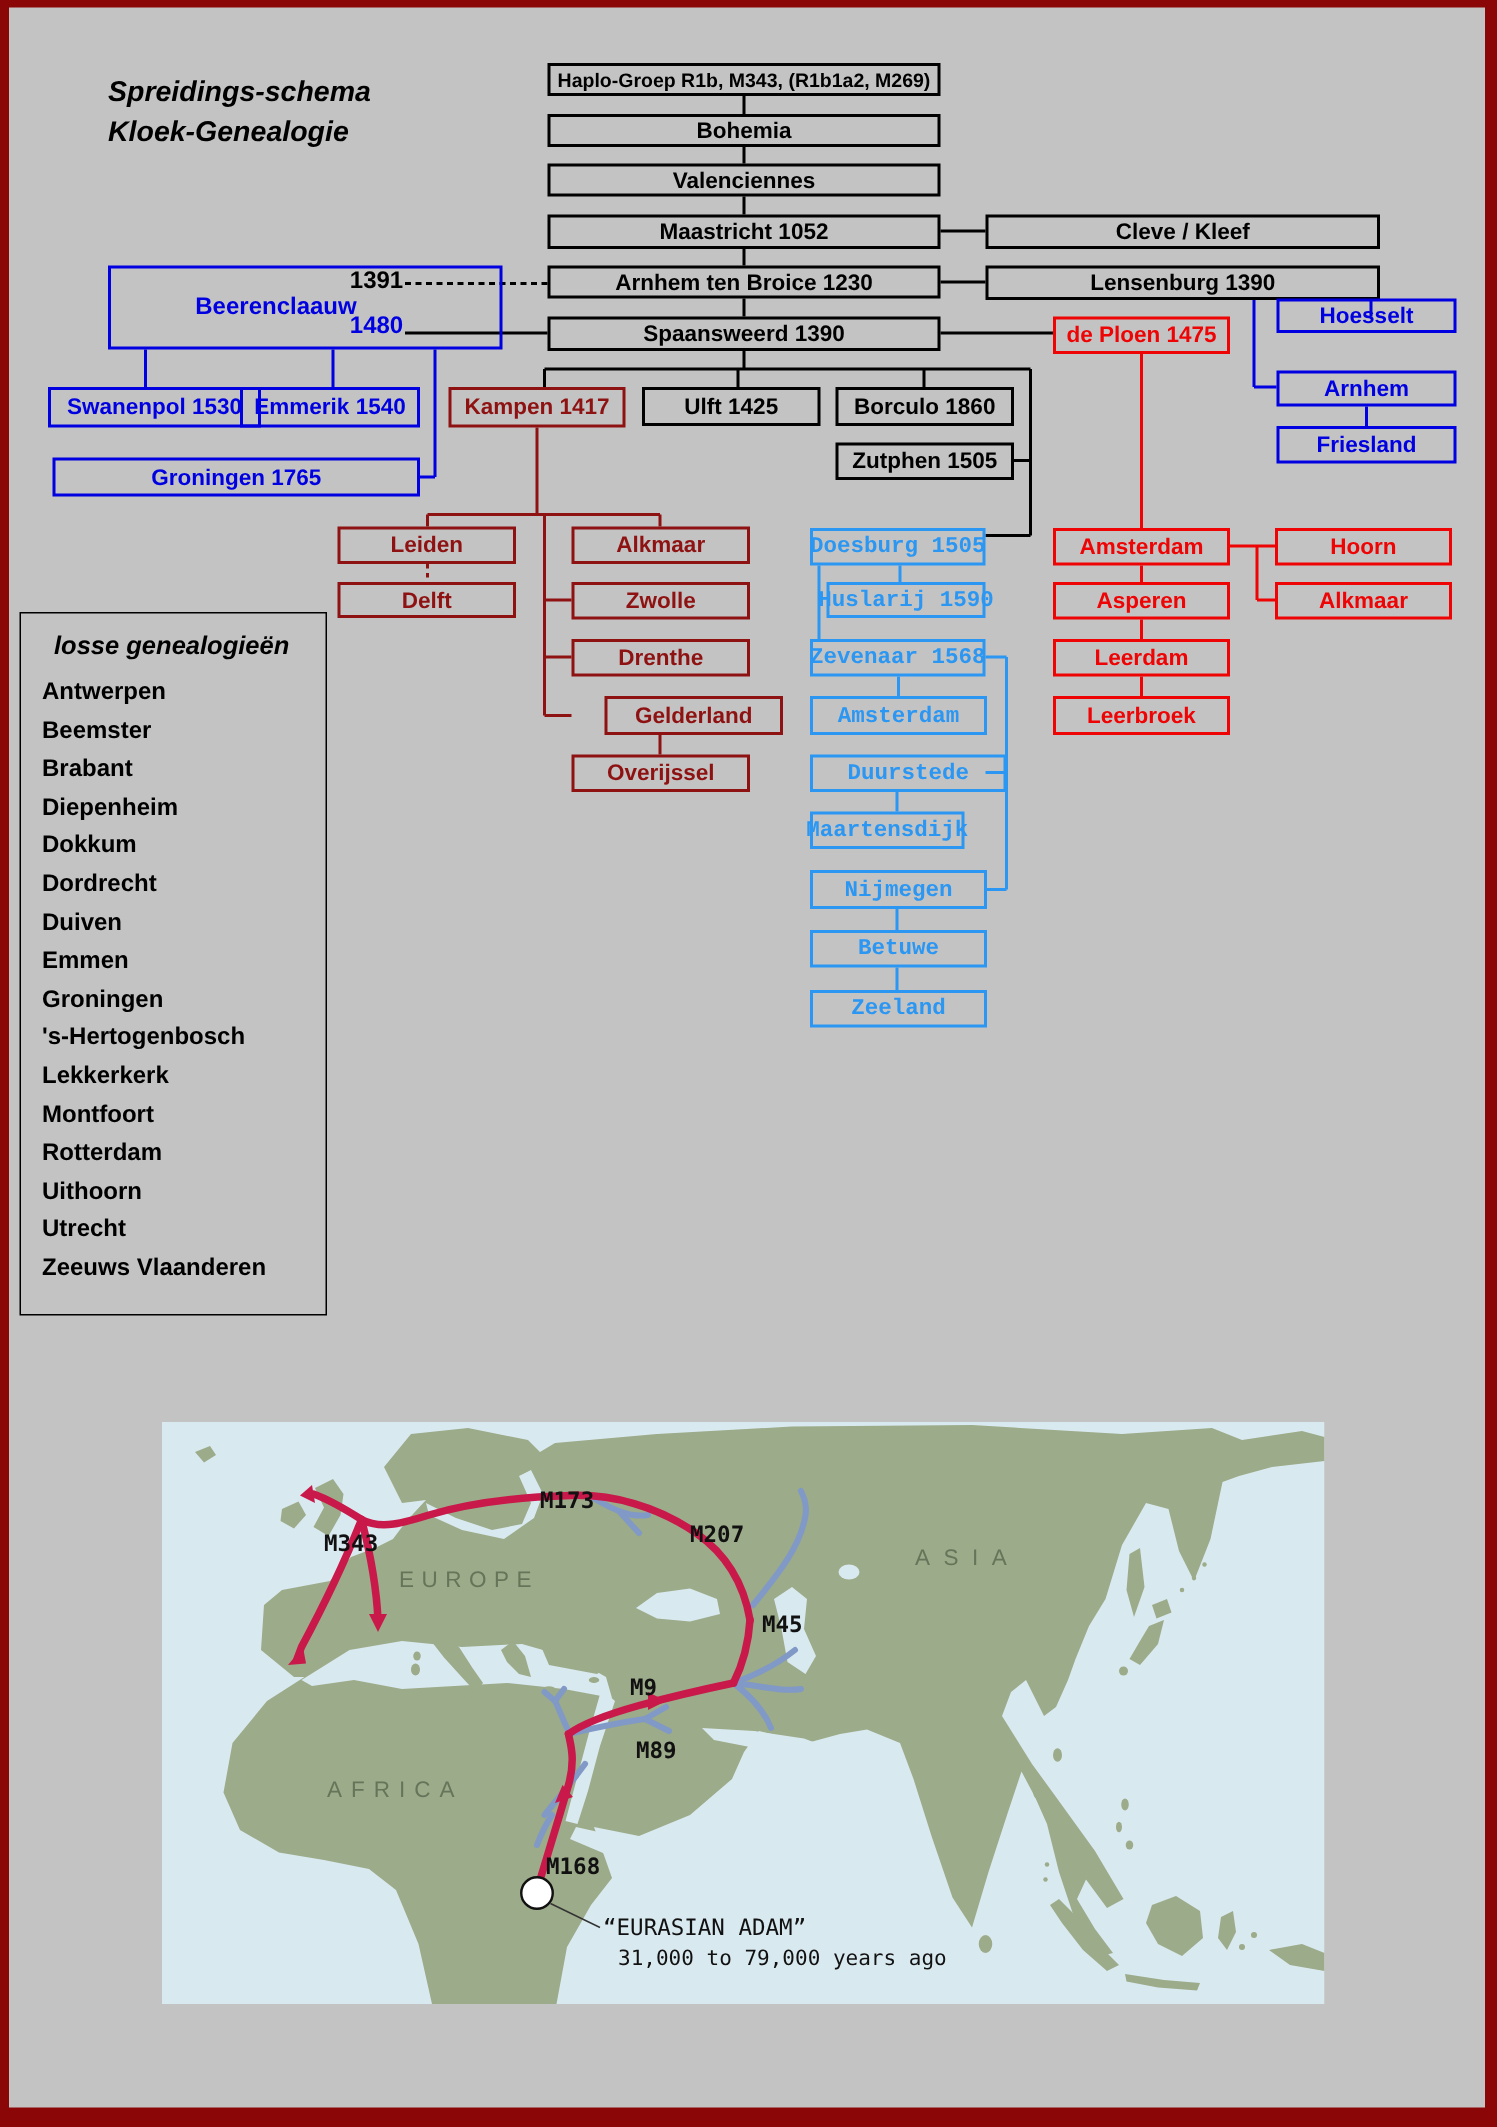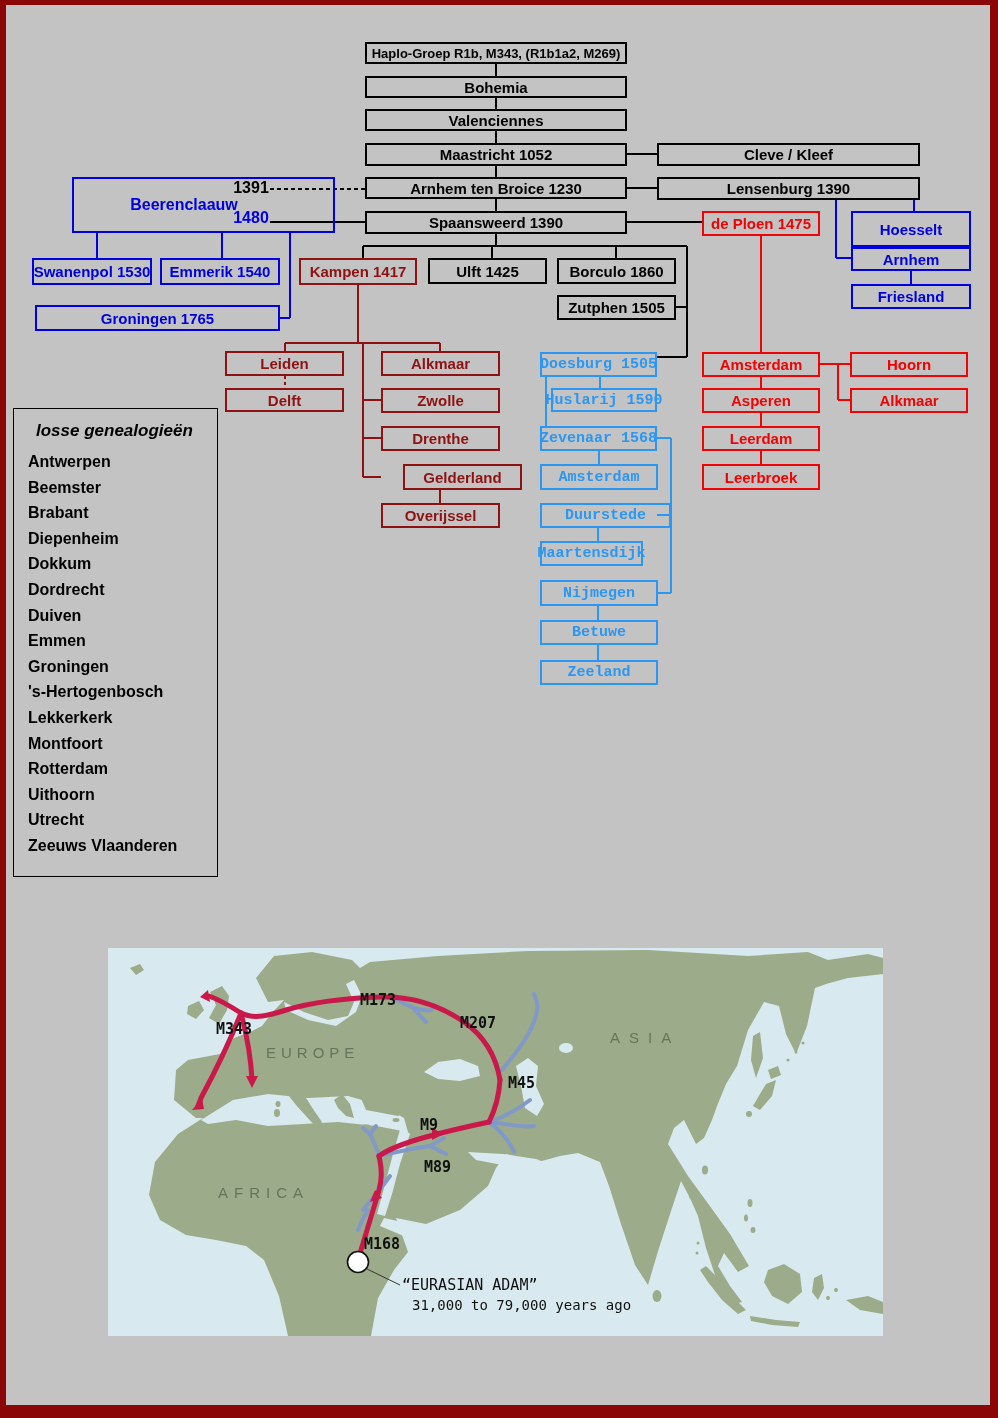--- a/index.html
+++ b/index.html
@@ -55,43 +55,47 @@
            M914 200V211 M836 200V258 M836 258H851 M911 271V284"></path>
       <path stroke="#ee0404" stroke-width="2" fill="none" d="M761 236V352 M761 377V388 M761 413V426 M761 451V464
            M820 364H850 M838 364V400 M838 400H850"></path>
       <path stroke="#8e1212" stroke-width="2" fill="none" d="M358 285V343 M285 343H440 M285 343V351 M440 343V351 M363 343V477
            M363 400H381 M363 438H381 M363 477H381 M440 490V503"></path>
       <path stroke="#8e1212" stroke-width="2" fill="none" stroke-dasharray="3 3" d="M285 376V388"></path>
       <path stroke="#2b97f2" stroke-width="2" fill="none" d="M600 377V388 M546 377V426 M599 451V464 M657 438H671 M671 438V593 M657 515H671 M657 593H671
            M598 528V541 M598 606V620 M598 645V660"></path>
     </svg>
 
+    <div id="main-title">
+      <div>Spreidings-schema</div>
+      <div>Kloek-Genealogie</div>
+    </div>
 
     <div id="beerenclaauw">
       <div id="beeren-label">Beerenclaauw</div>
       <div class="beeren-year" id="beeren-year-top">1391</div>
       <div class="beeren-year" id="beeren-year-bottom">1480</div>
     </div>
 
     <div id="chart-boxes">
         <div class="box g-black" style="left: 365px; top: 42px; width: 262px; height: 22px; font-size: 13px;">Haplo-Groep R1b, M343, (R1b1a2, M269)</div>
         <div class="box g-black" style="left: 365px; top: 76px; width: 262px; height: 22px;">Bohemia</div>
         <div class="box g-black" style="left: 365px; top: 109px; width: 262px; height: 22px;">Valenciennes</div>
         <div class="box g-black" style="left: 365px; top: 143px; width: 262px; height: 23px;">Maastricht 1052</div>
         <div class="box g-black" style="left: 365px; top: 177px; width: 262px; height: 22px;">Arnhem ten Broice 1230</div>
         <div class="box g-black" style="left: 365px; top: 211px; width: 262px; height: 23px;">Spaansweerd 1390</div>
         <div class="box g-black" style="left: 657px; top: 143px; width: 263px; height: 23px;">Cleve / Kleef</div>
         <div class="box g-black" style="left: 657px; top: 177px; width: 263px; height: 23px;">Lensenburg 1390</div>
         <div class="box g-black" style="left: 428px; top: 258px; width: 119px; height: 26px;">Ulft 1425</div>
         <div class="box g-black" style="left: 557px; top: 258px; width: 119px; height: 26px;">Borculo 1860</div>
         <div class="box g-black" style="left: 557px; top: 295px; width: 119px; height: 25px;">Zutphen 1505</div>
-        <div class="box g-blue" style="left: 32px; top: 258px; width: 120px; height: 27px;">Swanenpol 1530</div>
+        <div class="box g-blue" style="left: 32px; top: 258px; width: 142px; height: 27px;">Swanenpol 1530</div>
         <div class="box g-blue" style="left: 160px; top: 258px; width: 120px; height: 27px;">Emmerik 1540</div>
         <div class="box g-blue" style="left: 35px; top: 305px; width: 245px; height: 26px;">Groningen 1765</div>
-        <div class="box g-blue" style="left: 851px; top: 211px; width: 120px; height: 36px;">Hoesselt</div>
+        <div class="box g-blue" style="left: 851px; top: 199px; width: 120px; height: 23px;">Hoesselt</div>
         <div class="box g-blue" style="left: 851px; top: 247px; width: 120px; height: 24px;">Arnhem</div>
         <div class="box g-blue" style="left: 851px; top: 284px; width: 120px; height: 25px;">Friesland</div>
         <div class="box g-darkred" style="left: 299px; top: 258px; width: 118px; height: 27px;">Kampen 1417</div>
         <div class="box g-darkred" style="left: 225px; top: 351px; width: 119px; height: 25px;">Leiden</div>
         <div class="box g-darkred" style="left: 225px; top: 388px; width: 119px; height: 24px;">Delft</div>
         <div class="box g-darkred" style="left: 381px; top: 351px; width: 119px; height: 25px;">Alkmaar</div>
         <div class="box g-darkred" style="left: 381px; top: 388px; width: 119px; height: 25px;">Zwolle</div>
         <div class="box g-darkred" style="left: 381px; top: 426px; width: 119px; height: 25px;">Drenthe</div>
         <div class="box g-darkred" style="left: 403px; top: 464px; width: 119px; height: 26px;">Gelderland</div>
         <div class="box g-darkred" style="left: 381px; top: 503px; width: 119px; height: 25px;">Overijssel</div>

